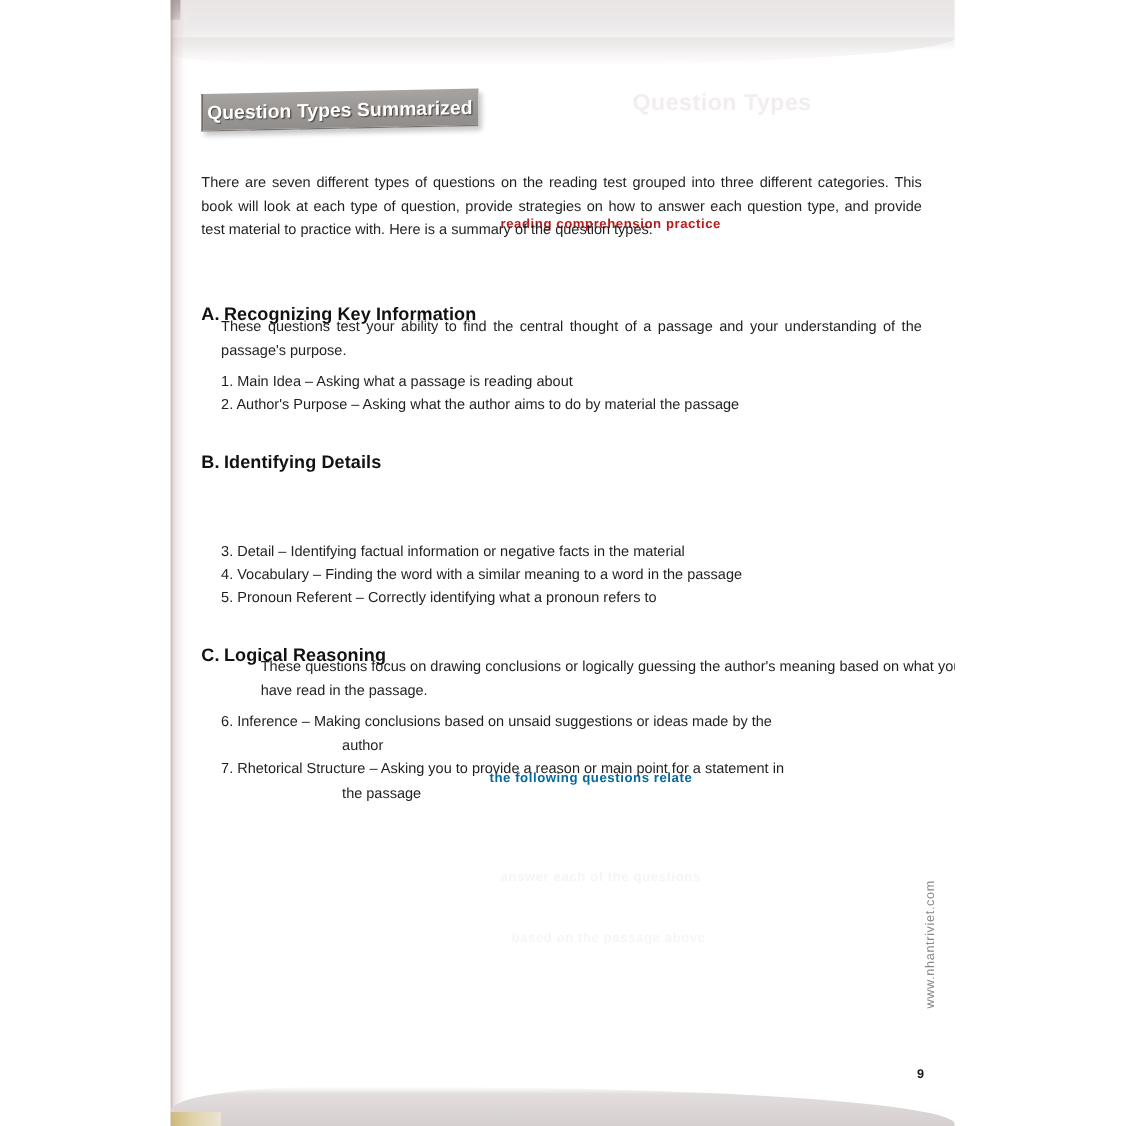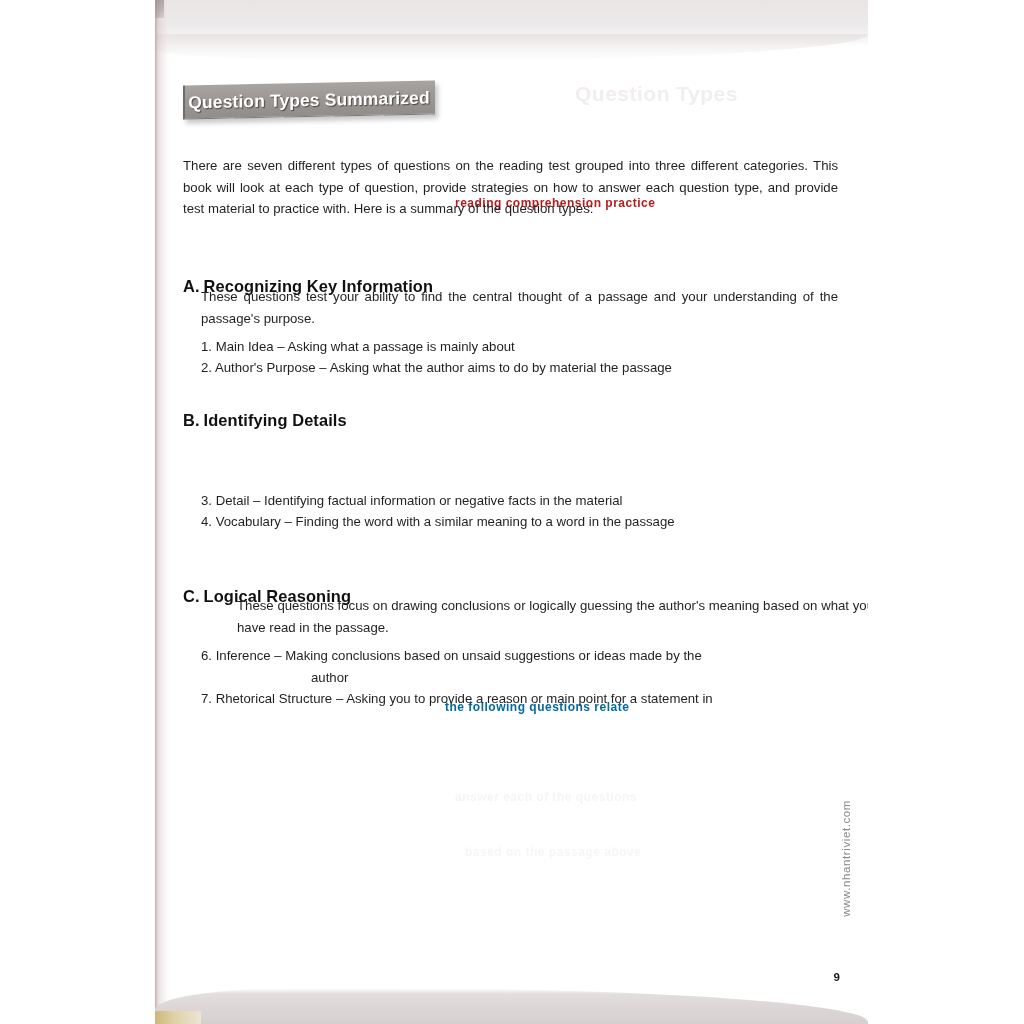--- a/index.html
+++ b/index.html
@@ -236,53 +236,58 @@
 
     <div class="para" style="left:28px; top:155px; width:655px;">There are seven different types of questions on the reading test grouped into three different categories. This book will look at each type of question, provide strategies on how to answer each question type, and provide test material to practice with. Here is a summary of the question types:</div>
 
     <div class="sec-head" style="left:28px; top:258px;">
       <span class="letter">A.</span><span>Recognizing Key Information</span>
     </div>
     <div class="para" style="left:46px; top:286px; width:637px;">These questions test your ability to find the central thought of a passage and your understanding of the passage's purpose.</div>
 
     <div class="item" style="left:46px; top:336px; width:637px;">
       <span class="num">1.</span>
-      <span class="term">Main Idea</span><span> – </span><span>Asking what a passage is mainly about</span>
+      <span class="term">Main Idea</span><span> – </span><span>Asking what a passage is reading about</span>
     </div>
     <div class="item" style="left:46px; top:357px; width:637px;">
       <span class="num">2.</span>
       <span class="term">Author's Purpose</span><span> – </span><span>Asking what the author aims to do by material the passage</span>
     </div>
 
     <div class="sec-head" style="left:28px; top:392px;">
       <span class="letter">B.</span><span>Identifying Details</span>
     </div>
 
     <div class="item" style="left:46px; top:490px; width:637px;">
       <span class="num">3.</span>
       <span class="term">Detail</span><span> – </span><span>Identifying factual information or negative facts in the material</span>
     </div>
     <div class="item" style="left:46px; top:511px; width:637px;">
       <span class="num">4.</span>
       <span class="term">Vocabulary</span><span> – </span><span>Finding the word with a similar meaning to a word in the passage</span>
+    </div>
+    <div class="item" style="left:46px; top:532px; width:637px;">
+      <span class="num">5.</span>
+      <span class="term">Pronoun Referent</span><span> – </span><span>Correctly identifying what a pronoun refers to</span>
     </div>
 
     <div class="sec-head" style="left:28px; top:568px;">
       <span class="letter">C.</span><span>Logical Reasoning</span>
     </div>
     <div class="para" style="left:46px; top:595px; width:637px;margin-left:36px;">These questions focus on drawing conclusions or logically guessing the author's meaning based on what you have read in the passage.</div>
 
     <div class="item justified" style="left:46px; top:645px; width:637px;">
       <span class="num">6.</span>
       <span class="term">Inference</span><span> – </span><span>Making conclusions based on unsaid suggestions or ideas made by the</span>
       <span class="cont">author</span>
     </div>
     <div class="item justified" style="left:46px; top:688px; width:637px;">
       <span class="num">7.</span>
       <span class="term">Rhetorical Structure</span><span> – </span><span>Asking you to provide a reason or main point for a statement in</span>
+      <span class="cont">the passage</span>
     </div>
 
     <div class="watermark">www.nhantriviet.com</div>
 
     <div class="page-num">9</div>
 
     <div class="page-bottom-band"></div>
     <div class="page-bottom-tan"></div>
 
   </div>

